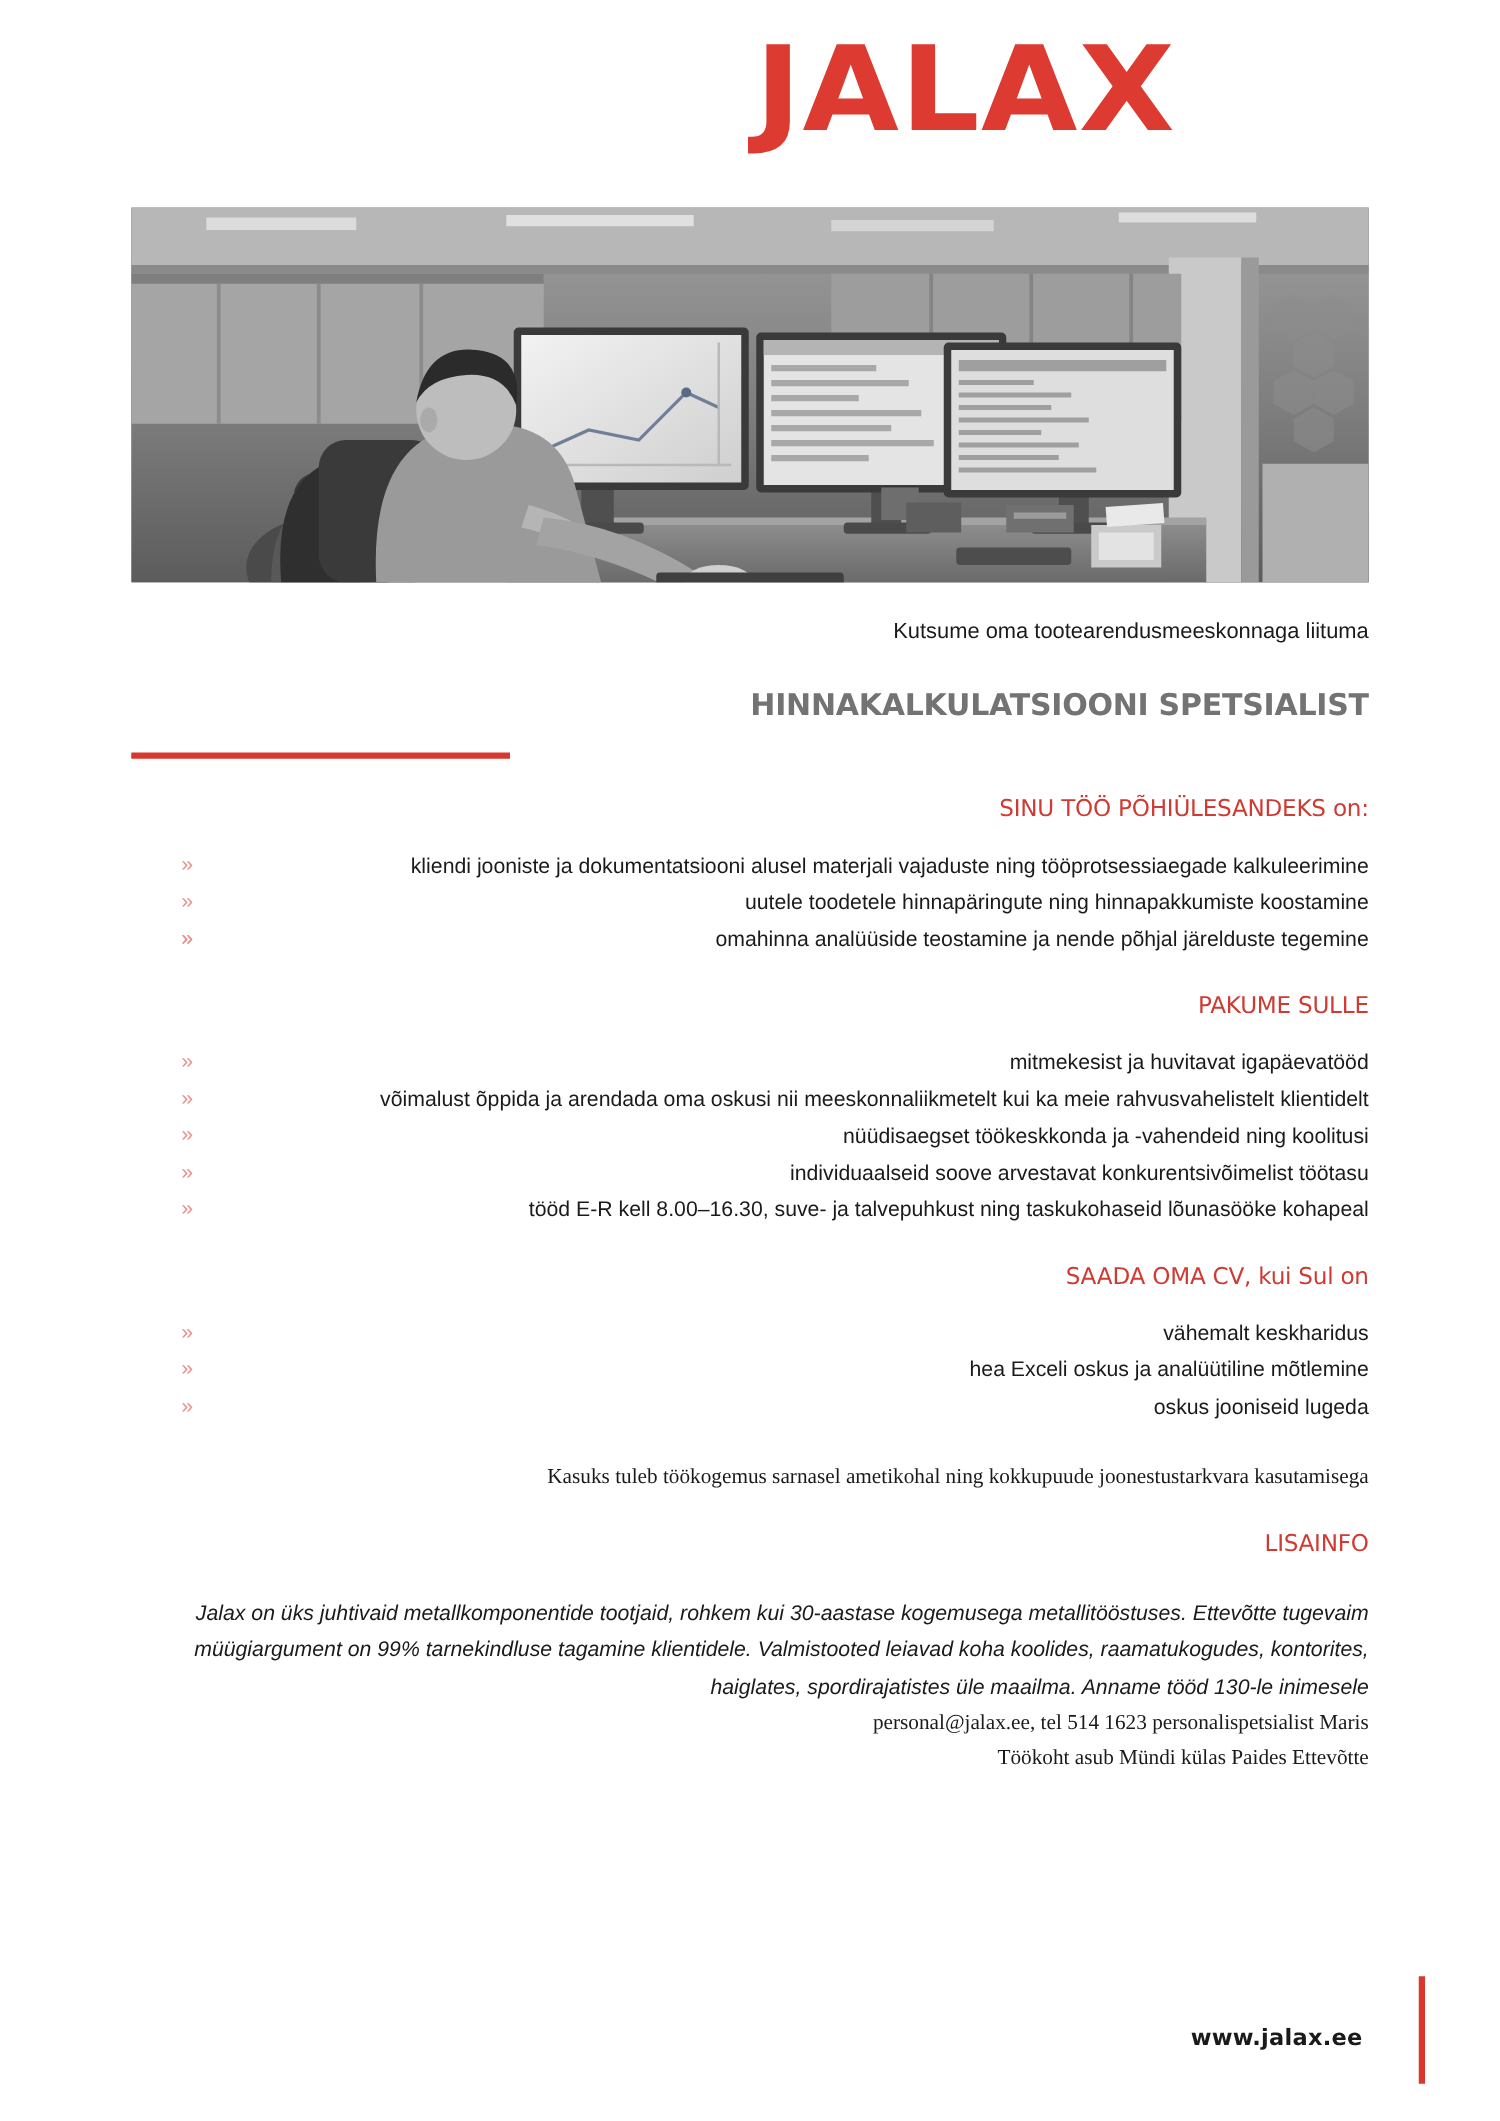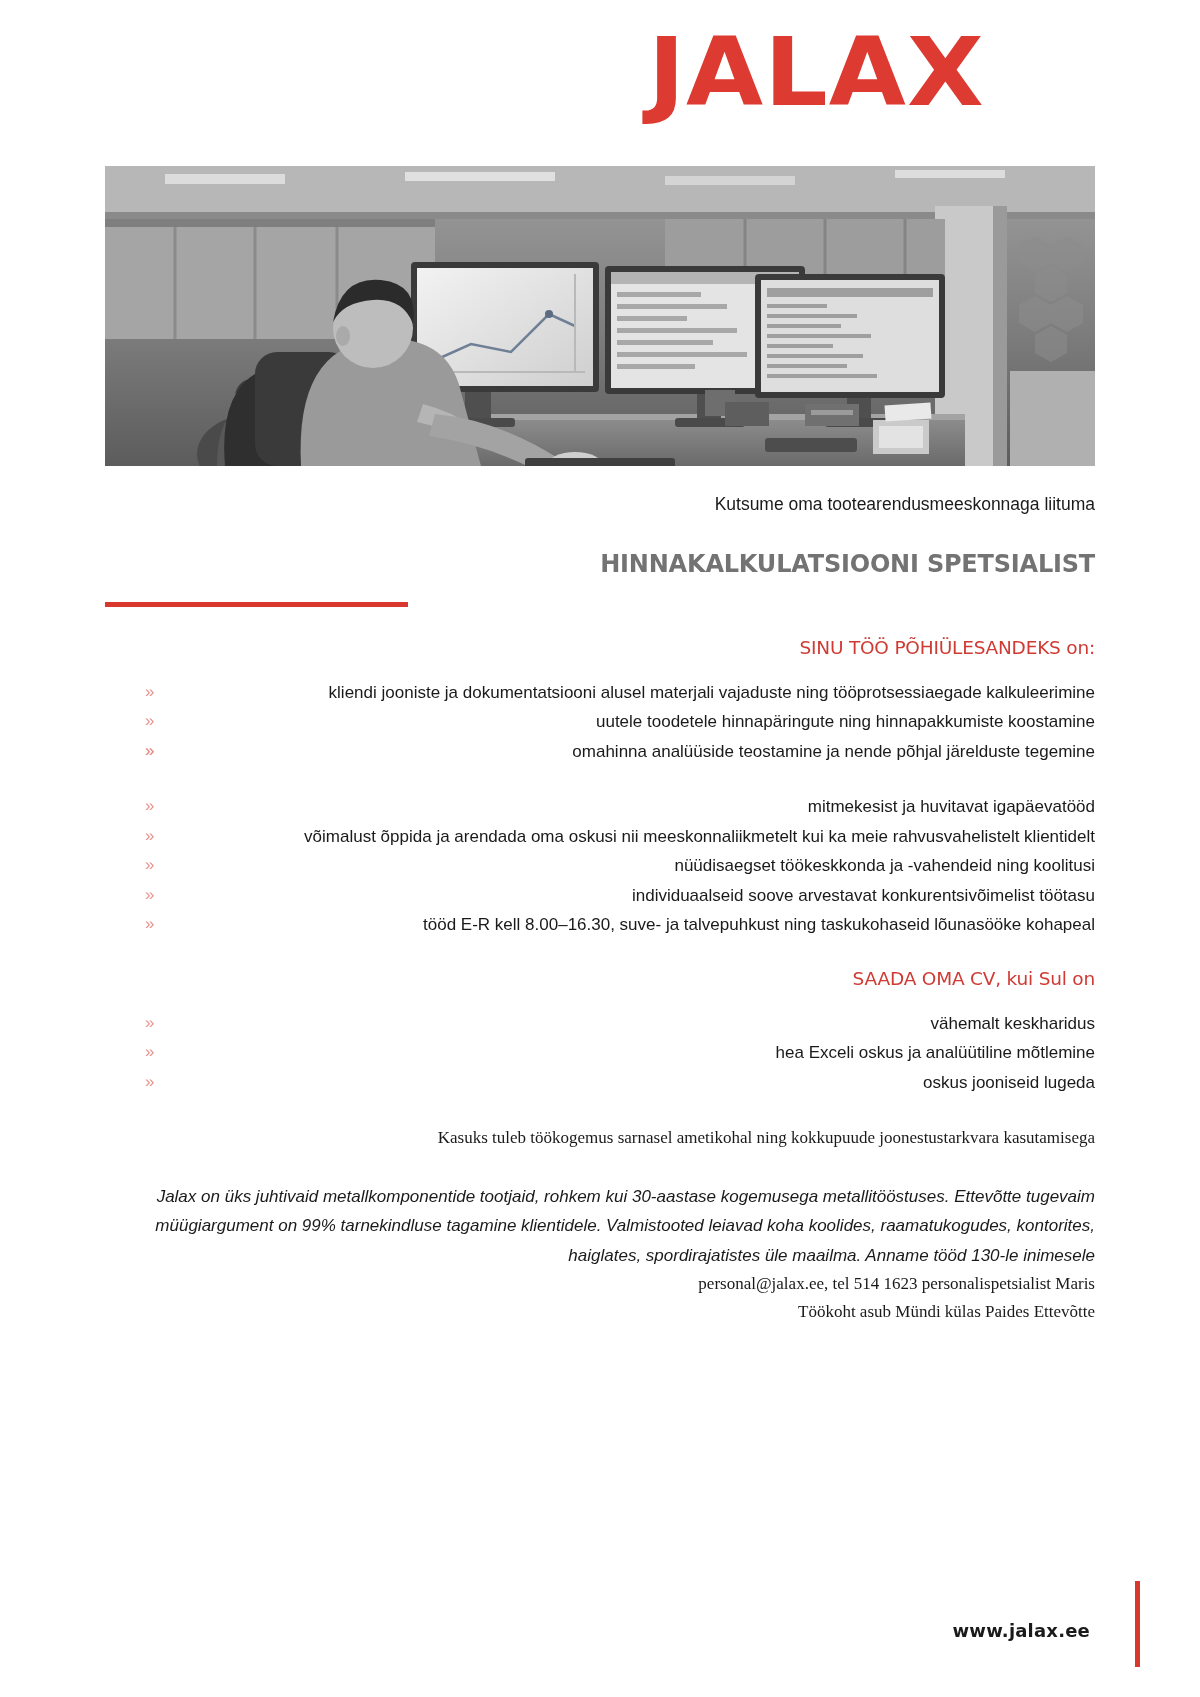--- a/index.html
+++ b/index.html
@@ -16,21 +16,20 @@
     color: #1a1a1a;
     overflow: hidden;
   }
 
   
   .header {
     position: absolute;
     top: 0; left: 0;
     width: 996px;
     height: 150px;
-    padding-left: 44px;
   }
   .logo {
     position: absolute;
     right: 55px;
     top: 26px;
     font-family: "DejaVu Sans", sans-serif;
     font-weight: 700;
     font-size: 94px;
     letter-spacing: 1px;
     line-height: 1;
@@ -323,20 +322,21 @@
     <h2 class="section-heading">SINU TÖÖ PÕHIÜLESANDEKS on:</h2>
     <ul class="bullets">
       <li><span class="chev">»</span><span>kliendi jooniste ja dokumentatsiooni alusel materjali vajaduste ning tööprotsessiaegade  kalkuleerimine</span></li>
       <li><span class="chev">»</span><span>uutele toodetele hinnapäringute ning hinnapakkumiste koostamine</span></li>
       <li><span class="chev">»</span></li>
       <li><span class="chev">»</span><span>omahinna analüüside teostamine ja nende põhjal järelduste tegemine</span></li>
     </ul>
   </div>
 
   <div class="section">
+    <h2 class="section-heading">PAKUME SULLE</h2>
     <ul class="bullets">
       <li><span class="chev">»</span><span>mitmekesist ja huvitavat igapäevatööd</span></li>
       <li><span class="chev">»</span><span>võimalust õppida ja arendada oma oskusi nii meeskonnaliikmetelt kui ka meie rahvusvahelistelt klientidelt</span></li>
       <li><span class="chev">»</span><span>nüüdisaegset töökeskkonda ja -vahendeid ning koolitusi</span></li>
       <li><span class="chev">»</span><span>individuaalseid soove arvestavat konkurentsivõimelist töötasu</span></li>
       <li><span class="chev">»</span><span>tööd E-R kell 8.00–16.30, suve- ja talvepuhkust ning taskukohaseid lõunasööke kohapeal</span></li>
     </ul>
   </div>
 
   <div class="section">
@@ -344,20 +344,21 @@
     <ul class="bullets">
       <li><span class="chev">»</span><span>vähemalt keskharidus</span></li>
       <li><span class="chev">»</span><span>hea Exceli oskus ja analüütiline mõtlemine</span></li>
       <li><span class="chev">»</span><span>oskus jooniseid lugeda</span></li>
     </ul>
   </div>
 
   <p class="para tight">Kasuks tuleb töökogemus sarnasel ametikohal ning kokkupuude joonestustarkvara kasutamisega</p>
 
   <div class="section">
+    <h2 class="section-heading">LISAINFO</h2>
     <p class="para italic">Jalax on üks juhtivaid metallkomponentide tootjaid, rohkem kui 30-aastase kogemusega metallitööstuses. Ettevõtte tugevaim müügiargument on 99% tarnekindluse tagamine klientidele. Valmistooted leiavad koha koolides, raamatukogudes, kontorites, haiglates, spordirajatistes üle maailma. Anname tööd 130-le inimesele</p>
     <p class="para tight contact-line">personal@jalax.ee, tel 514 1623 personalispetsialist Maris</p>
     <p class="para tight contact-line" style="margin-top:2px;">Töökoht asub Mündi külas Paides Ettevõtte</p>
   </div>
 
 </div>
 
 <div class="footer">
   <div class="footer-url">www.jalax.ee</div>
   <div class="footer-accent"></div>

